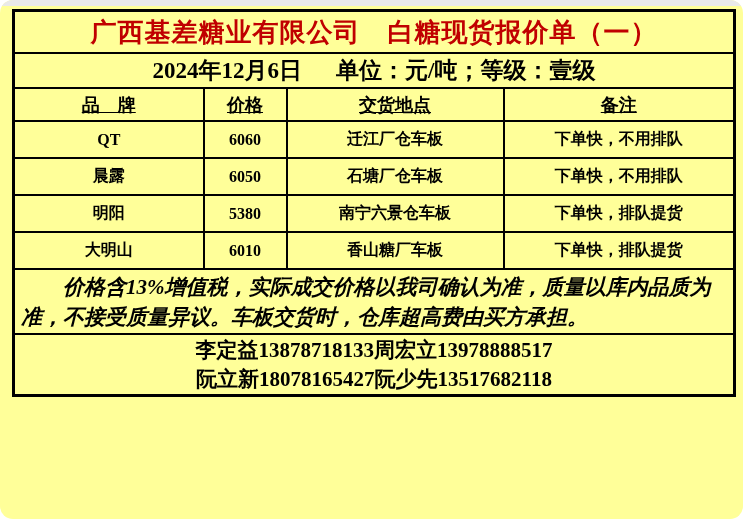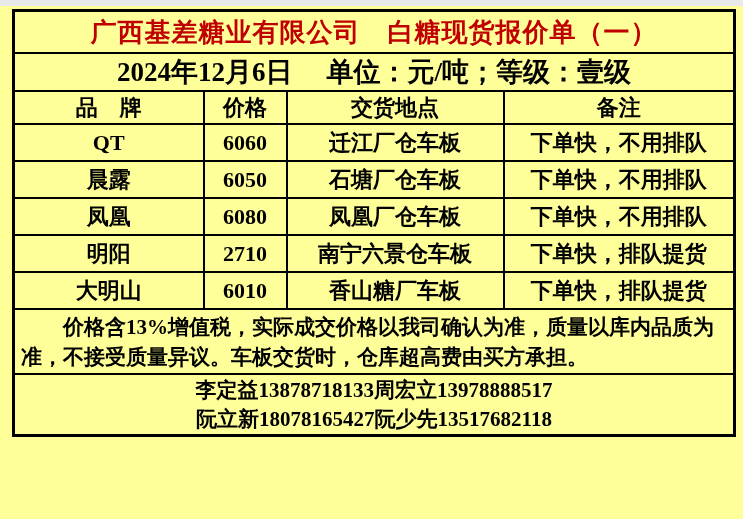--- a/index.html
+++ b/index.html
@@ -4,20 +4,21 @@
 <style>
   html,body{margin:0;padding:0;}
   .canvas{
     position:relative;
     width:743px;height:519px;
     background:#ffff99;
     font-family:"Liberation Serif","DejaVu Serif",serif;
     font-weight:bold;
     color:#000;
     overflow:hidden;
+    border-radius:13px;
   }
   .top-strip{
     position:absolute;top:0;left:0;
     width:743px;height:6px;
     background:#e9e9e9;
   }
   table.sheet{
     position:absolute;left:12px;top:9px;
     width:721px;
     border-collapse:collapse;
@@ -31,25 +32,25 @@
     vertical-align:middle;
     padding:0;
     overflow:hidden;
     white-space:nowrap;
   }
   col.c1{width:190px}
   col.c2{width:83px}
   col.c3{width:217px}
   col.c4{width:231px}
   .r-title td{height:40px;font-size:26px;color:#c00000;letter-spacing:1px;}
-  .r-date td{height:33px;font-size:27px;}
+  .r-date td{height:33px;font-size:23px;}
   .date-gap{display:inline-block;width:34px;}
-  .r-head td{height:31px;font-size:22px;}
-  .r-data td{height:35px;font-size:22px;}
-  .r-note td{height:63px;white-space:normal;}
+  .r-head td{height:31px;font-size:18px;text-decoration:underline;}
+  .r-data td{height:35px;font-size:16px;}
+  .r-note td{height:63px;white-space:normal;font-style:italic;}
   .note{
     text-align:left;
     font-size:21px;
     line-height:30px;
     text-indent:2em;
     padding:1px 10px 1px 6px;
   }
   .r-contact td{height:59px;font-size:21px;}
   .cline{
     display:flex;
@@ -94,28 +95,22 @@
         <td>迁江厂仓车板</td>
         <td>下单快，不用排队</td>
       </tr>
       <tr class="r-data">
         <td>晨露</td>
         <td>6050</td>
         <td>石塘厂仓车板</td>
         <td>下单快，不用排队</td>
       </tr>
       <tr class="r-data">
-        <td>凤凰</td>
-        <td>6080</td>
-        <td>凤凰厂仓车板</td>
-        <td>下单快，不用排队</td>
-      </tr>
-      <tr class="r-data">
         <td>明阳</td>
-        <td>2710</td>
+        <td>5380</td>
         <td>南宁六景仓车板</td>
         <td>下单快，排队提货</td>
       </tr>
       <tr class="r-data">
         <td>大明山</td>
         <td>6010</td>
         <td>香山糖厂车板</td>
         <td>下单快，排队提货</td>
       </tr>
 

